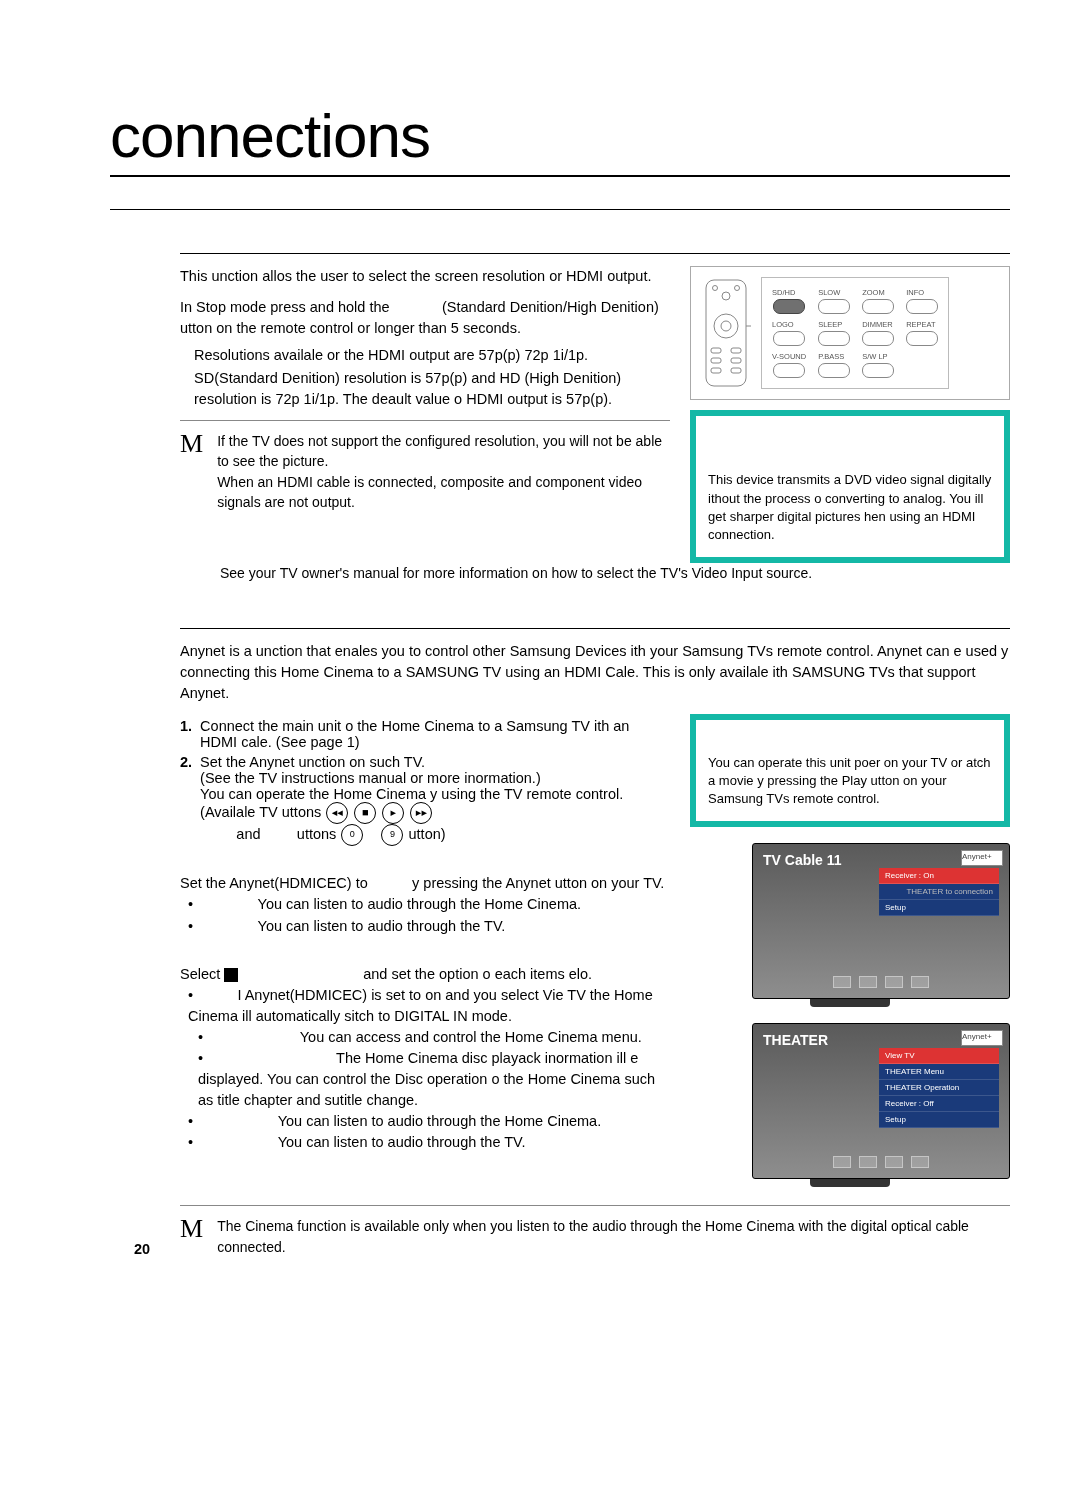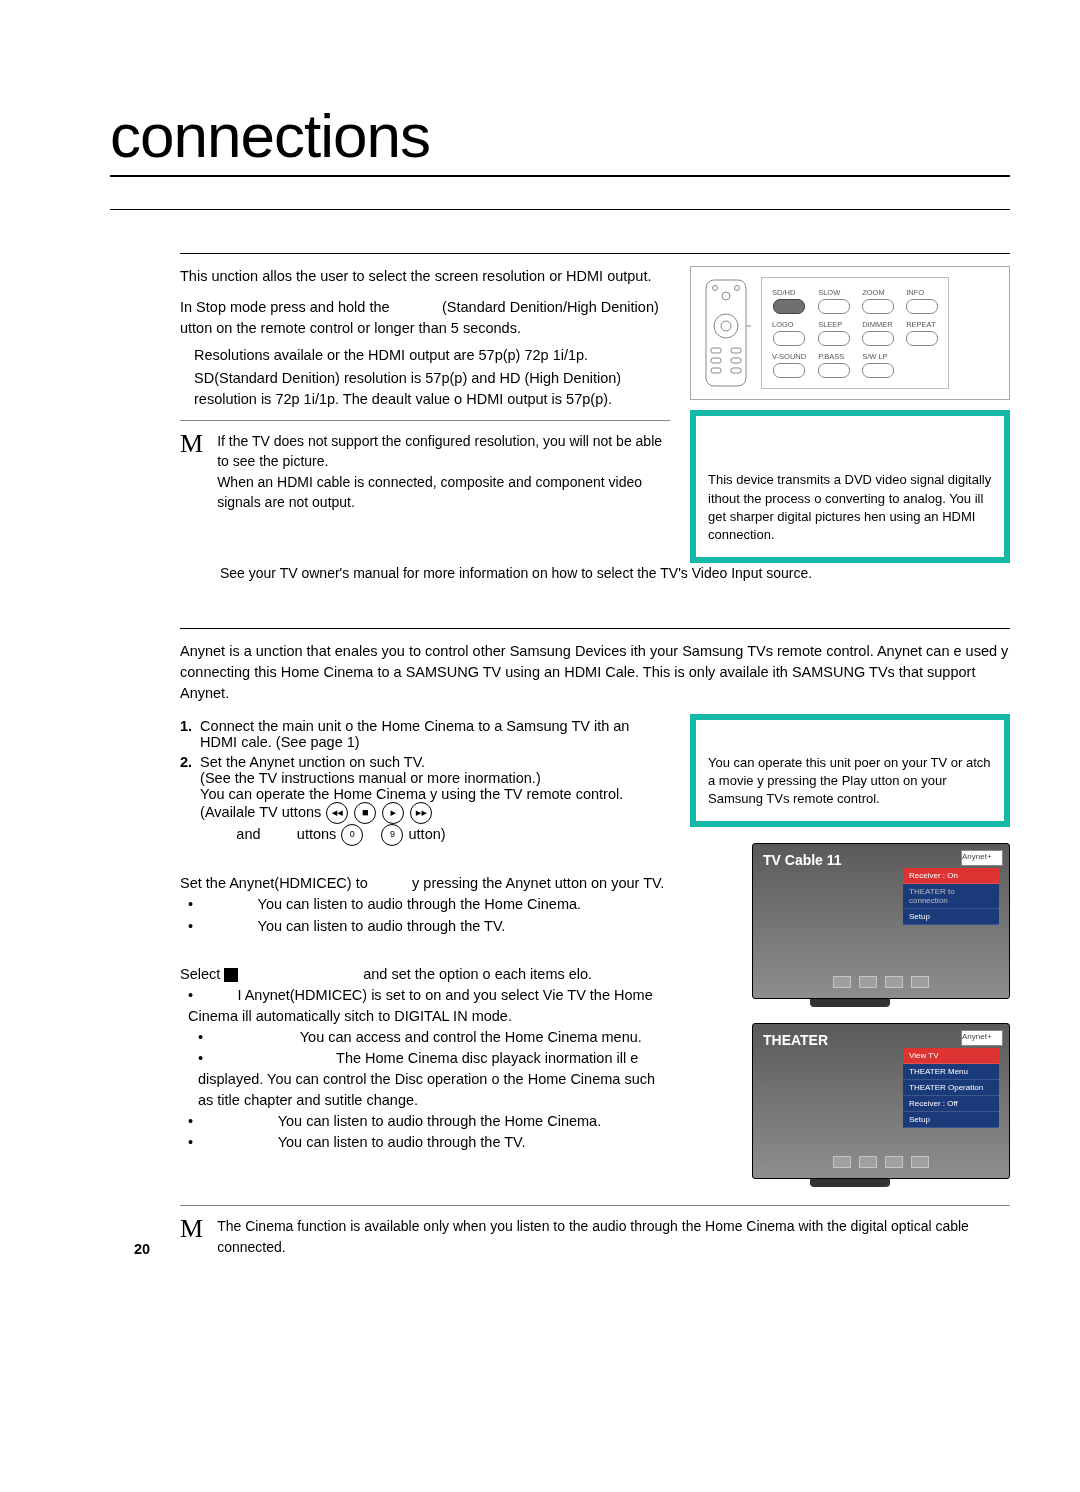--- a/index.html
+++ b/index.html
@@ -146,27 +146,27 @@
     color:#444;
   }
   .tv-title {
     position: absolute; top: 8px; left: 10px;
     color: #fff; font-size: 14px; font-weight: bold;
   }
   .menu-box {
     position: absolute;
     top: 24px; right: 10px;
     background: #1a3a7a;
-    width: 96px;
+    width: 120px;
     font-size: 8px;
     color: #fff;
   }
   .menu-box .row { padding: 3px 6px; border-bottom: 1px solid rgba(255,255,255,0.15);}
   .menu-box .row.hl { background: #d33; }
-  .menu-box .row.off { color:#bbb; }
+  .menu-box .row.off { color:#bbb;text-align:right; }
   .tv-footer {
     position: absolute; bottom: 6px; left: 0; right: 0;
     text-align: center;
   }
   .tv-footer span {
     display: inline-block;
     width: 16px; height: 10px;
     background: rgba(255,255,255,0.2);
     margin: 0 4px;
     border: 1px solid rgba(255,255,255,0.4);

